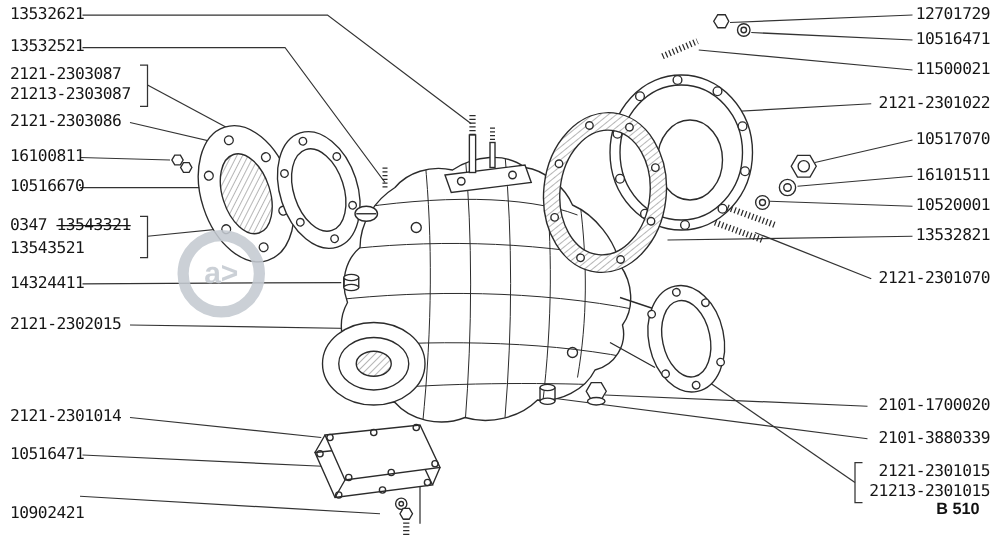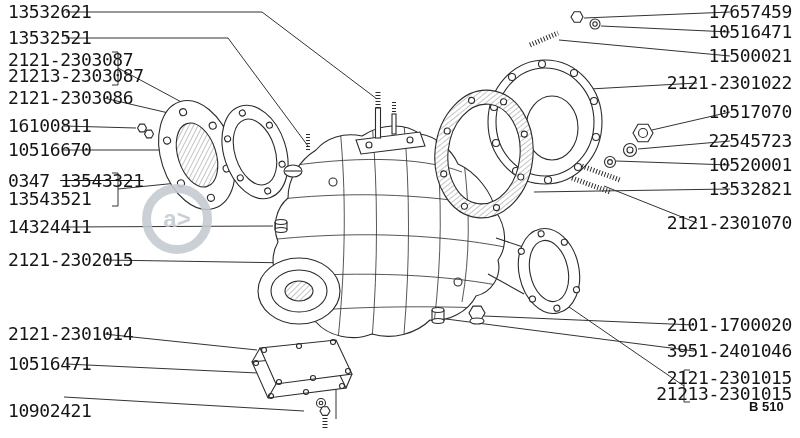--- a/index.html
+++ b/index.html
@@ -1,19 +1,19 @@
 <!DOCTYPE html>
 <html><head>
 <meta charset="utf-8">
 <style>
   html,body{margin:0;padding:0;background:#fff;}
   #stage{position:relative;width:800px;height:438px;background:#fff;overflow:hidden;
          font-family:"DejaVu Sans Mono","Liberation Mono",monospace;}
   #diagram-svg{position:absolute;left:0;top:0;z-index:1;}
-  .lbl{position:absolute;z-index:4;font-size:18px;line-height:14px;letter-spacing:-0.4px;
+  .lbl{position:absolute;z-index:4;font-size:13px;line-height:14px;letter-spacing:-0.4px;
        color:#151515;white-space:nowrap;}
   .lbl.left{left:8px;}
   .lbl.right{right:8px;text-align:right;}
   .strike{text-decoration:line-through;}
   .wm{position:absolute;z-index:2;color:#c4cad1;opacity:.88;pointer-events:none;}
   #wm-circle{left:142px;top:184px;width:52px;height:52px;border:9px solid #c4cad1;border-radius:50%;
              display:flex;align-items:center;justify-content:center;
              font:bold 24px "Liberation Sans",sans-serif;}
   #wm-text{left:214px;top:182px;font:bold 58px "Liberation Sans",sans-serif;
            letter-spacing:1px;line-height:58px;}
@@ -255,29 +255,29 @@
   <div class="lbl left" style="top:119px">16100811</div>
   <div class="lbl left" style="top:143px">10516670</div>
   <div class="lbl left" style="top:174px"><span>0347</span> <span class="strike">13543321</span></div>
   <div class="lbl left" style="top:192px">13543521</div>
   <div class="lbl left" style="top:220px">14324411</div>
   <div class="lbl left" style="top:253px">2121-2302015</div>
   <div class="lbl left" style="top:327px">2121-2301014</div>
   <div class="lbl left" style="top:357px">10516471</div>
   <div class="lbl left" style="top:404px">10902421</div>
 
-  <div class="lbl right" style="top:5px">17657459</div>
+  <div class="lbl right" style="top:5px">12701729</div>
   <div class="lbl right" style="top:25px">10516471</div>
   <div class="lbl right" style="top:49px">11500021</div>
   <div class="lbl right" style="top:76px">2121-2301022</div>
   <div class="lbl right" style="top:105px">10517070</div>
-  <div class="lbl right" style="top:134px">22545723</div>
+  <div class="lbl right" style="top:134px">16101511</div>
   <div class="lbl right" style="top:158px">10520001</div>
   <div class="lbl right" style="top:182px">13532821</div>
   <div class="lbl right" style="top:216px">2121-2301070</div>
   <div class="lbl right" style="top:318px">2101-1700020</div>
-  <div class="lbl right" style="top:344px">3951-2401046</div>
+  <div class="lbl right" style="top:344px">2101-3880339</div>
   <div class="lbl right" style="top:371px">2121-2301015</div>
   <div class="lbl right" style="top:387px">21213-2301015</div>
 
   <div class="ftr" style="left:749px;top:399px">В 510</div>
 
 </div>
 
 </body></html>

